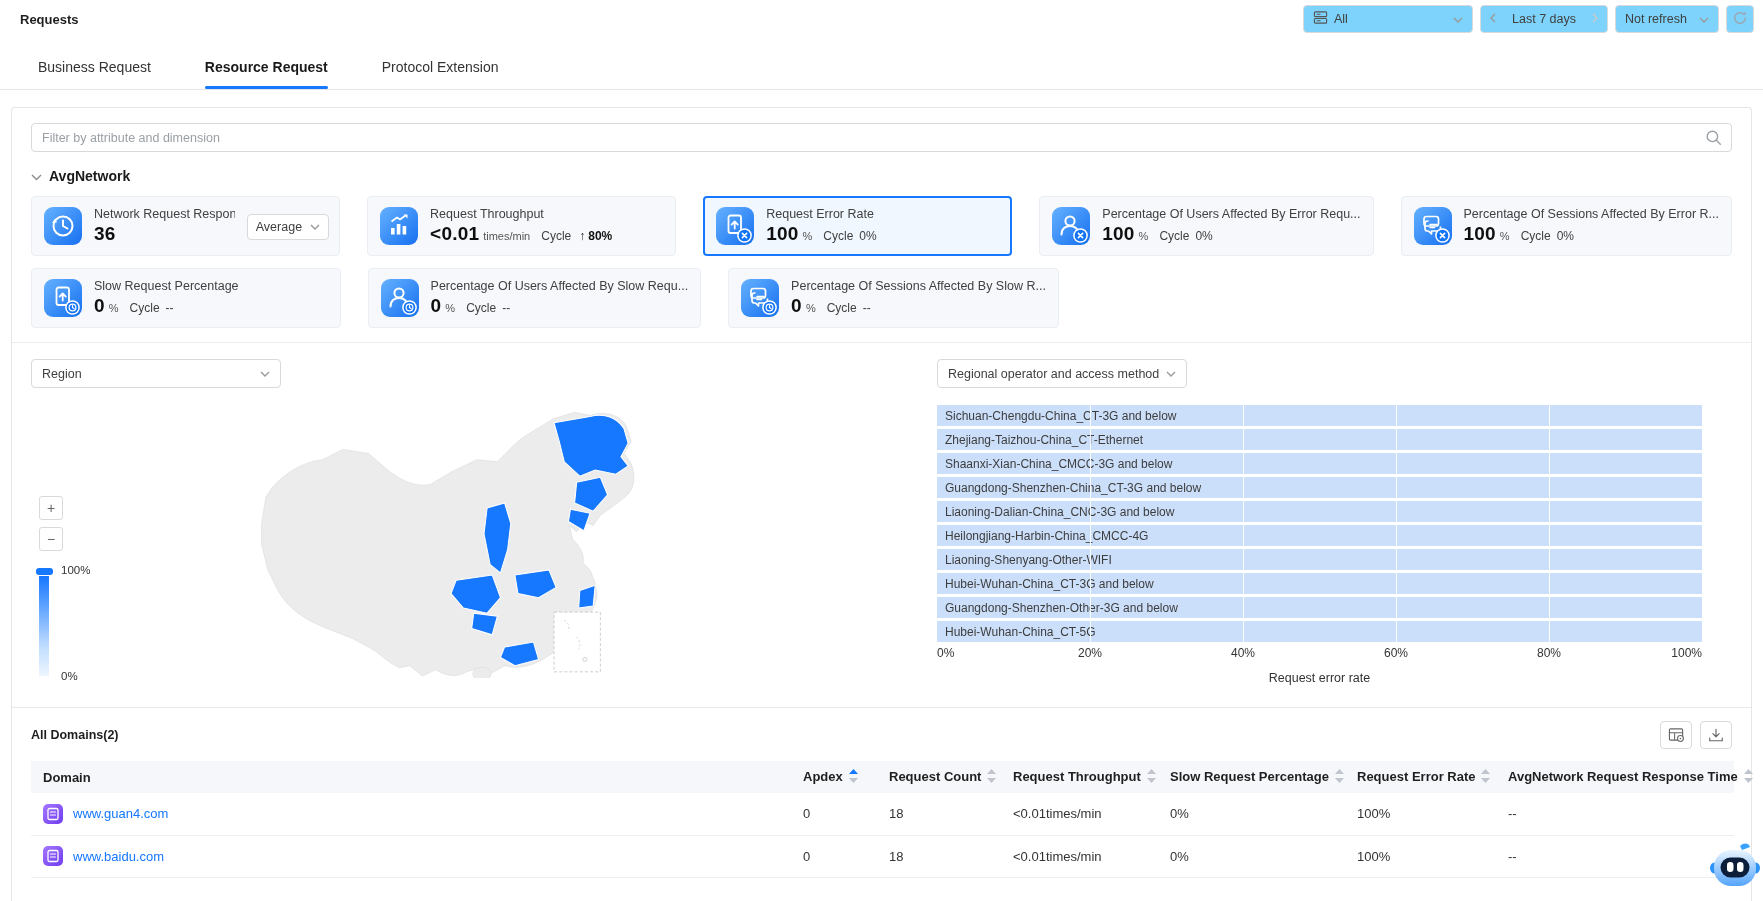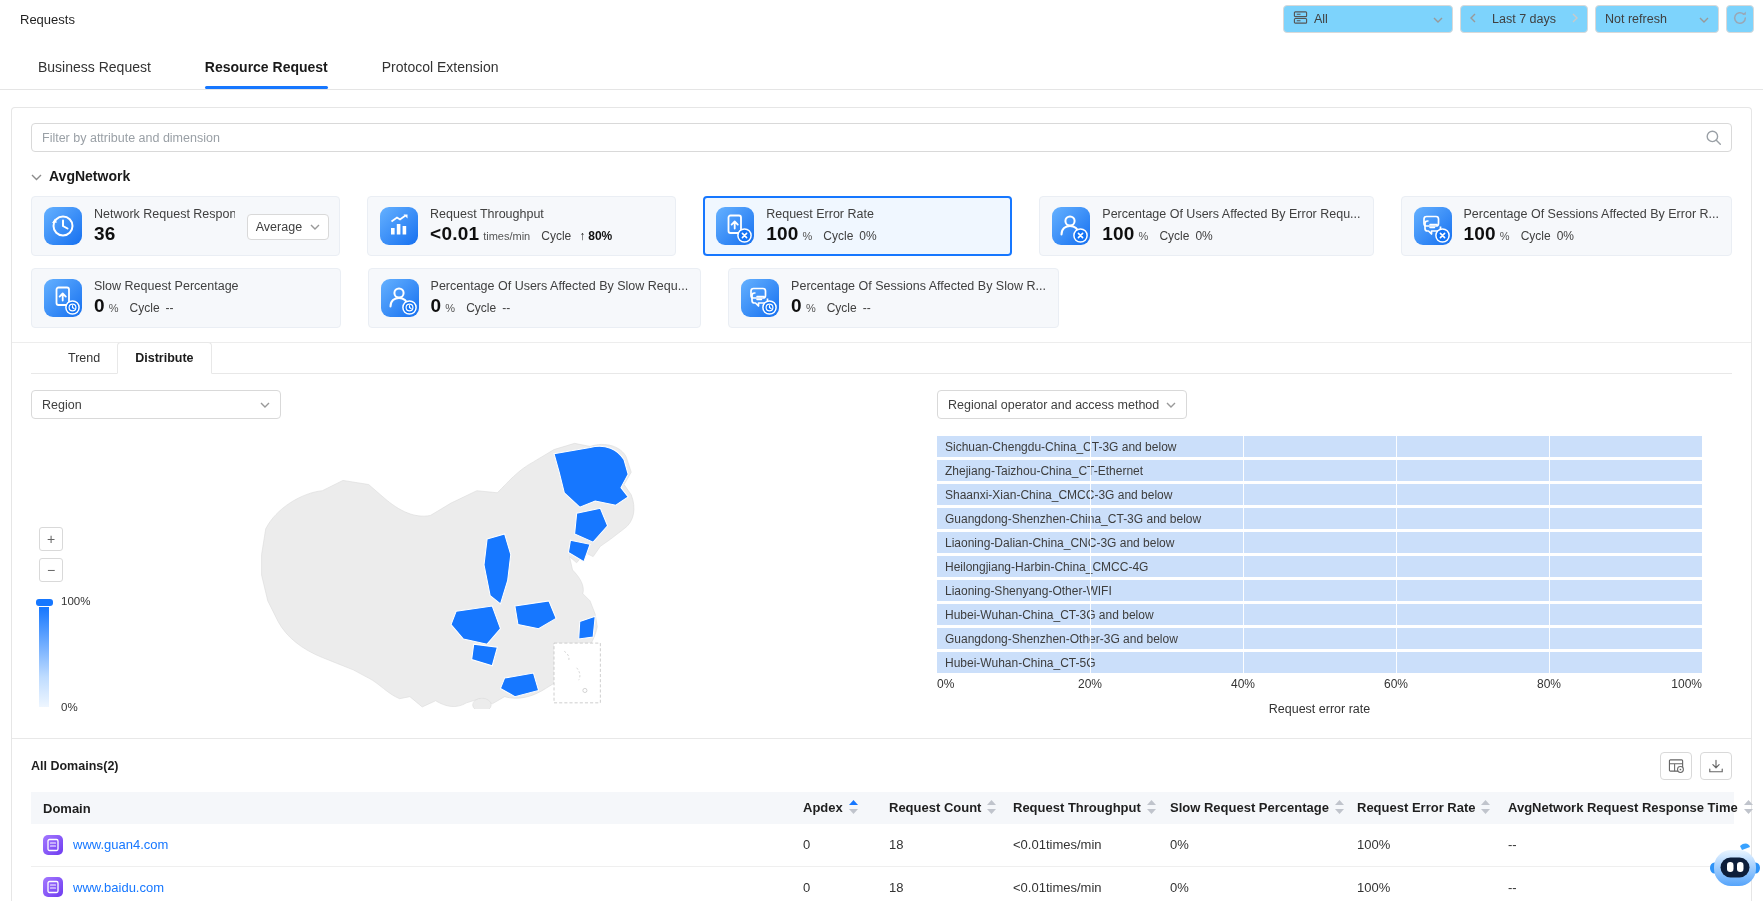--- a/index.html
+++ b/index.html
@@ -3,28 +3,28 @@
 <meta charset="utf-8">
 <style>
   * { box-sizing: border-box; margin: 0; padding: 0; }
   html,body { width:1763px; height:901px; overflow:hidden; background:#fff;
     font-family:"Liberation Sans","DejaVu Sans",sans-serif; color:#333; }
   body { position:relative; }
 
   
   .topbar { height:38px; display:flex; align-items:center; justify-content:space-between;
     padding:0 9px 0 20px; background:#fff; }
-  .page-title { font-size:13px; font-weight:400; color:#1f1f1f; }
+  .page-title { font-size:13px; font-weight:700; color:#1f1f1f; }
   .topbar-controls { display:flex; align-items:center; gap:7px; }
   .ctrl { height:28px; border:1px solid #d9d9d9; border-radius:4px; background:#7dd3fc;
     display:flex; align-items:center; font-size:12.5px; color:#404040; cursor:pointer; }
   .ctrl-scope { width:170px; padding:0 9px; }
   .ctrl-scope .lbl { margin-left:6px; flex:1; }
   .ctrl-time { width:128px; justify-content:space-between; padding:0 9px; font-weight:400; }
-  .ctrl-refresh-mode { width:124px; justify-content:space-between; padding:0 9px; }
+  .ctrl-refresh-mode { width:104px; justify-content:space-between; padding:0 9px; }
   .ctrl-btn { width:28px; justify-content:center; }
   .chev { flex:none; }
 
   
   .main-tabs { height:52px; display:flex; align-items:flex-end; padding:0 0 0 13px;
     border-bottom:1px solid #e5e5e5; background:#fff; }
   .main-tab { position:relative; font-size:14px; color:#333; padding:14px 0 14px;
     margin-right:29px; cursor:pointer;margin-left:25px; }
   .main-tab.active { font-weight:700; color:#1a1a1a; }
   .main-tab.active::after { content:""; position:absolute; left:0; right:0; bottom:0;
@@ -397,24 +397,20 @@
           <span class="card-value">0</span>
           <span class="card-unit">%</span>
           <span class="card-cycle">Cycle</span>
           <span class="card-cycleval">--</span>
         </div>
       </div>
     </div>
   </div>
 
   <div class="dist-divider"></div>
-  <div class="dist-tabs">
-    <div class="dist-tab">Trend</div>
-    <div class="dist-tab active">Distribute</div>
-  </div>
 
   <div class="dist-body">
 
     <div class="dist-left">
       <div class="select">
         <span>Region</span>
         <svg width="10" height="6" viewBox="0 0 10 6">
             <path d="M1 1 L5 5 L9 1" stroke="#999" stroke-width="1.4" fill="none"></path>
           </svg>
       </div>

